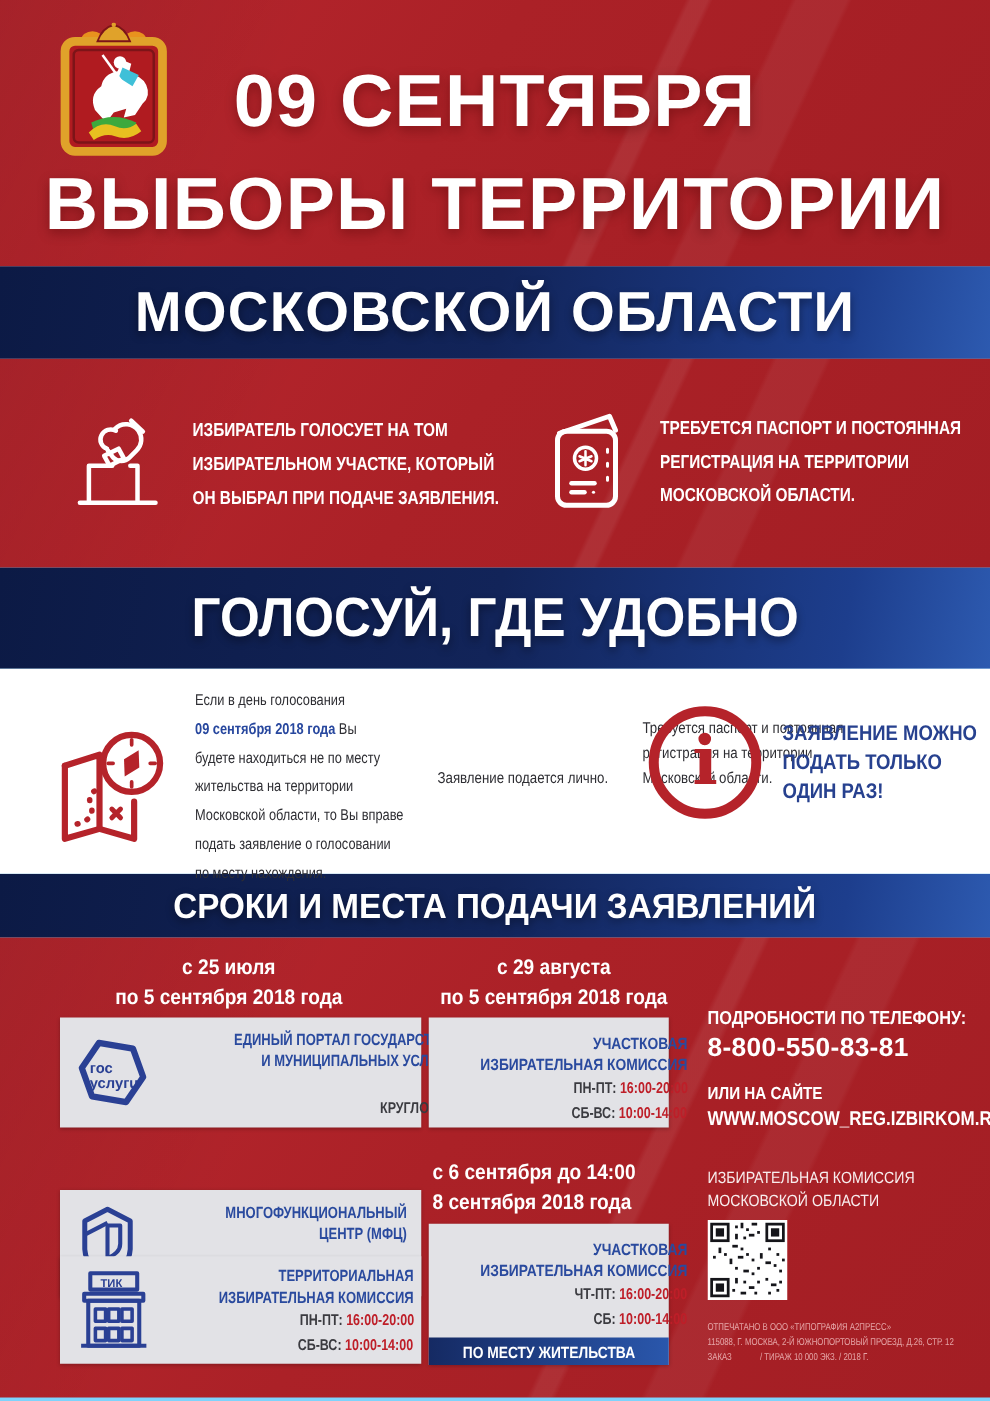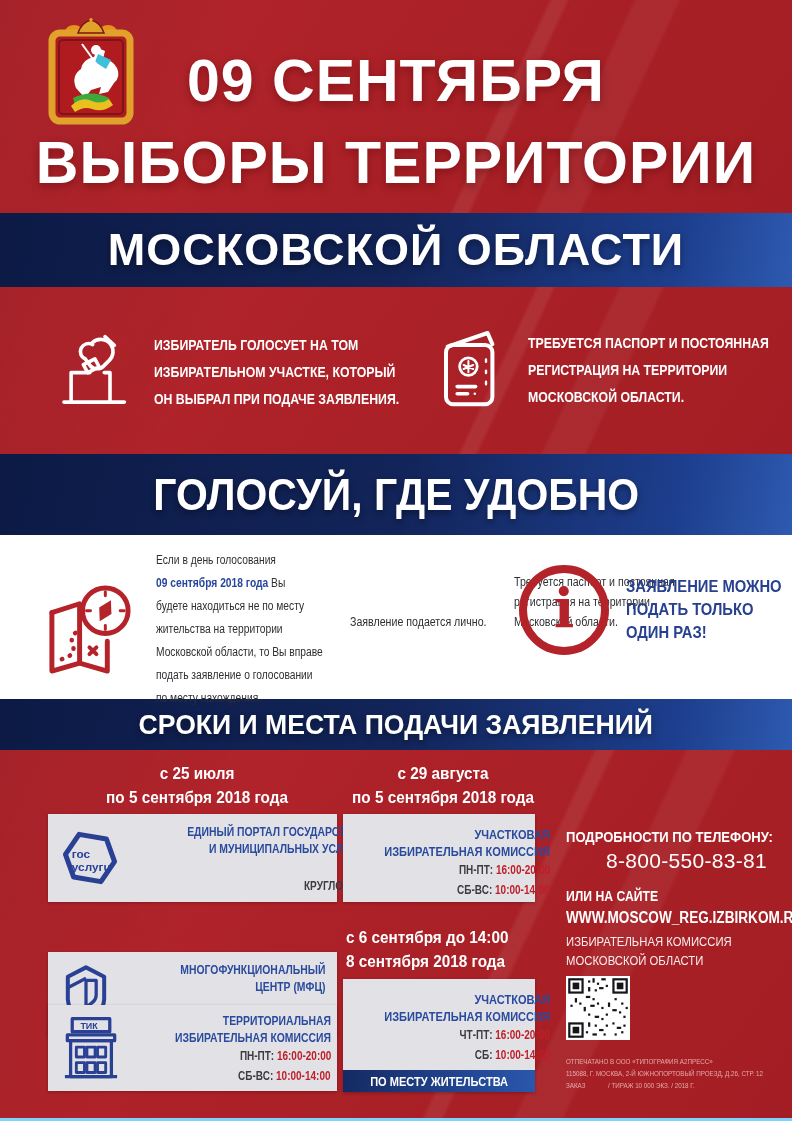--- a/index.html
+++ b/index.html
@@ -51,42 +51,42 @@
   .ws-col2 p + p{margin-top:15px;}
   .info-badge{position:absolute;left:519px;top:30px;width:90px;height:90px;border:8px solid #b5232a;
     border-radius:50%;box-sizing:border-box;display:flex;align-items:center;justify-content:center;}
   .info-glyph{font-family:"DejaVu Serif",serif;font-weight:700;font-size:54px;color:#b5232a;line-height:1;margin-top:-5px;}
   .ws-col3{position:absolute;left:626px;top:40px;font-size:17px;line-height:23px;font-weight:700;color:#27418f;margin:0;}
 
   
   .band-terms{height:51px;font-size:28px;}
   .terms{height:368px;position:relative;}
   .period{position:absolute;color:#fff;font-weight:700;font-size:17px;line-height:24px;text-align:center;}
-  .period-1{left:52px;top:12px;width:290px;}
+  .period-1{left:38px;top:12px;width:290px;}
   .period-2{left:338px;top:12px;width:210px;}
   .period-3{left:338px;top:176px;width:210px;text-align:left;padding-left:8px;box-sizing:border-box;}
   .card{position:absolute;background:#e2e2e6;display:flex;box-sizing:border-box;padding:9px 12px;box-shadow:0 1px 3px rgba(0,0,0,.25);}
   .card-epgu{left:48px;top:64px;width:289px;height:88px;}
   .card-mfc{left:48px;top:162px;width:289px;height:85px;margin-top:40px;}
   .card-tik{left:48px;top:255px;width:289px;height:86px;padding-top:7px;padding-bottom:7px;}
   .card-uik1{left:343px;top:64px;width:192px;height:88px;padding-top:12px;}
   .card-uik2{left:343px;top:229px;width:192px;height:113px;padding-top:12px;padding-bottom:28px;}
   .icon-box{width:76px;flex:none;display:flex;align-items:center;}
   .card-body{flex:1;display:flex;flex-direction:column;justify-content:space-between;text-align:right;}
   .card-title{color:#2a4a9e;font-weight:700;font-size:13px;line-height:17px;}
   .card-note{color:#3b3b40;font-weight:700;font-size:12.5px;}
   .sched-row{font-size:12.5px;font-weight:700;line-height:20px;color:#3b3b40;text-align:right;}
   .sched-time{color:#be1e28;}
   .card-footer{position:absolute;left:0;right:0;bottom:0;height:22px;
     background:linear-gradient(90deg,#152a63,#2a57ac);color:#fff;font-weight:700;font-size:13px;
     display:flex;align-items:center;justify-content:center;}
 
   .contact{position:absolute;left:566px;top:56px;width:226px;color:#fff;}
-  .c-label{font-size:15px;font-weight:700;margin-top:22px;}
-  .c-phone{font-size:21px;font-weight:400;margin-top:4px;letter-spacing:.3px;margin-left:40px;}
+  .c-label{font-size:15px;font-weight:700;}
+  .c-phone{font-size:21px;font-weight:700;margin-top:4px;letter-spacing:.3px;}
   .c-sitelabel{font-size:14px;font-weight:700;margin-top:15px;}
   .c-site{font-size:16px;font-weight:700;margin-top:5px;}
   .org{position:absolute;left:566px;top:182px;font-size:13px;line-height:19px;color:rgba(255,255,255,.92);}
   .qr{position:absolute;left:566px;top:226px;width:64px;height:64px;}
   .print{position:absolute;left:566px;top:306px;width:240px;font-size:8px;line-height:12px;color:rgba(255,219,219,.7);}
   .print div{white-space:pre;transform:scaleX(.78);transform-origin:left top;}
 </style>
 </head>
 <body>
 

